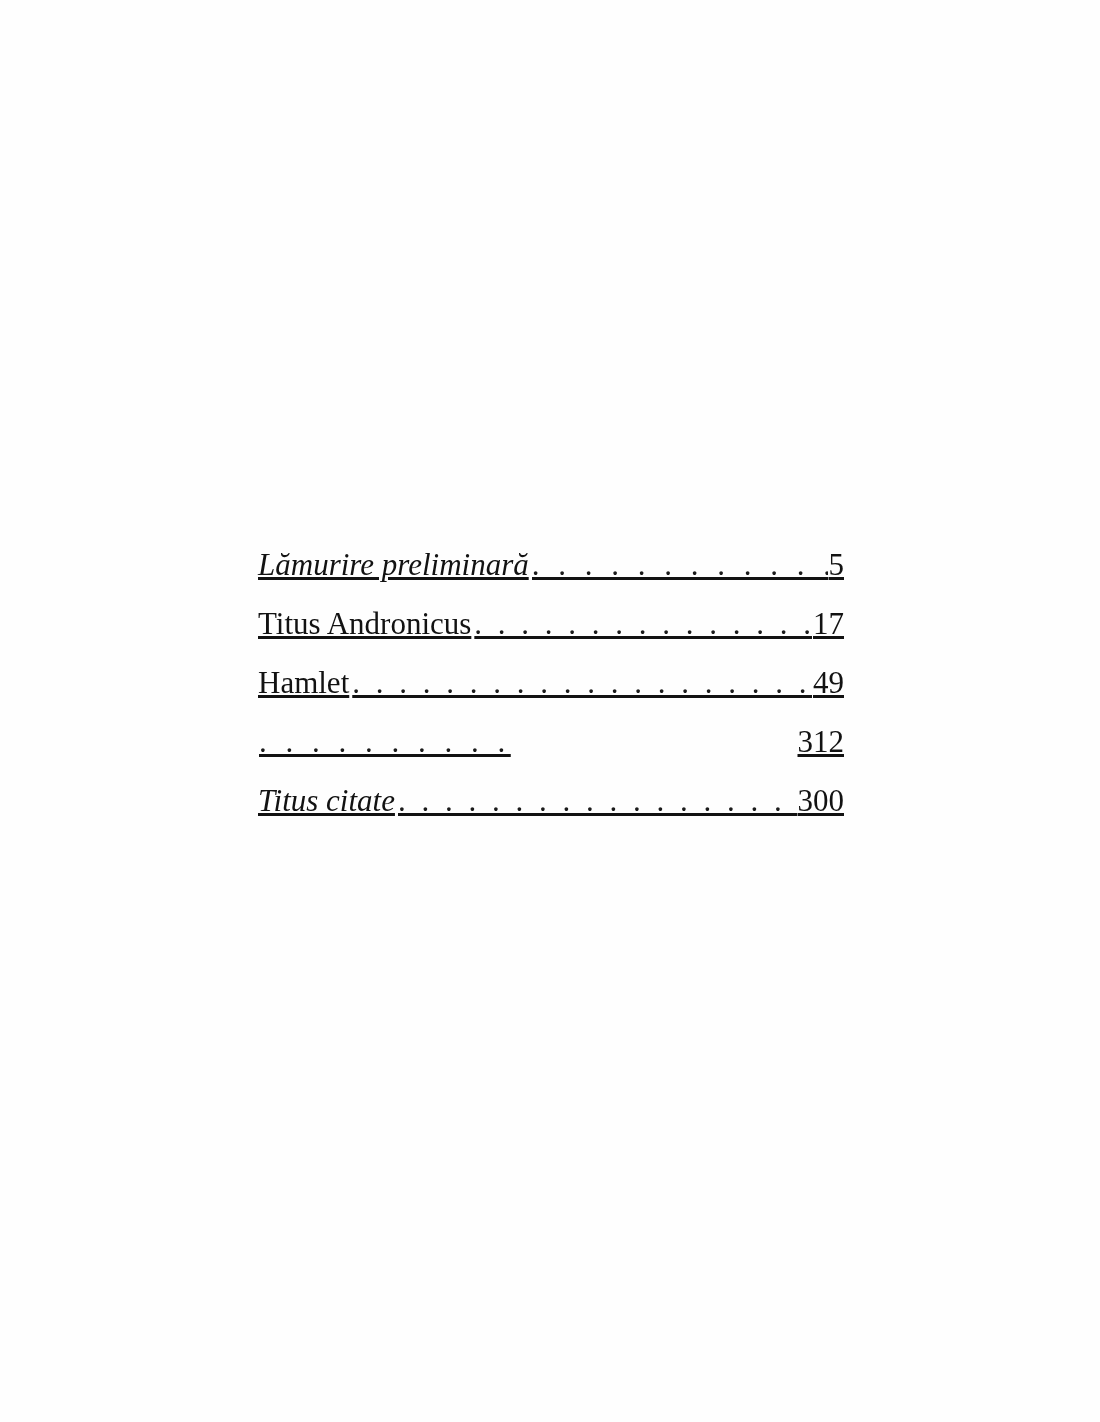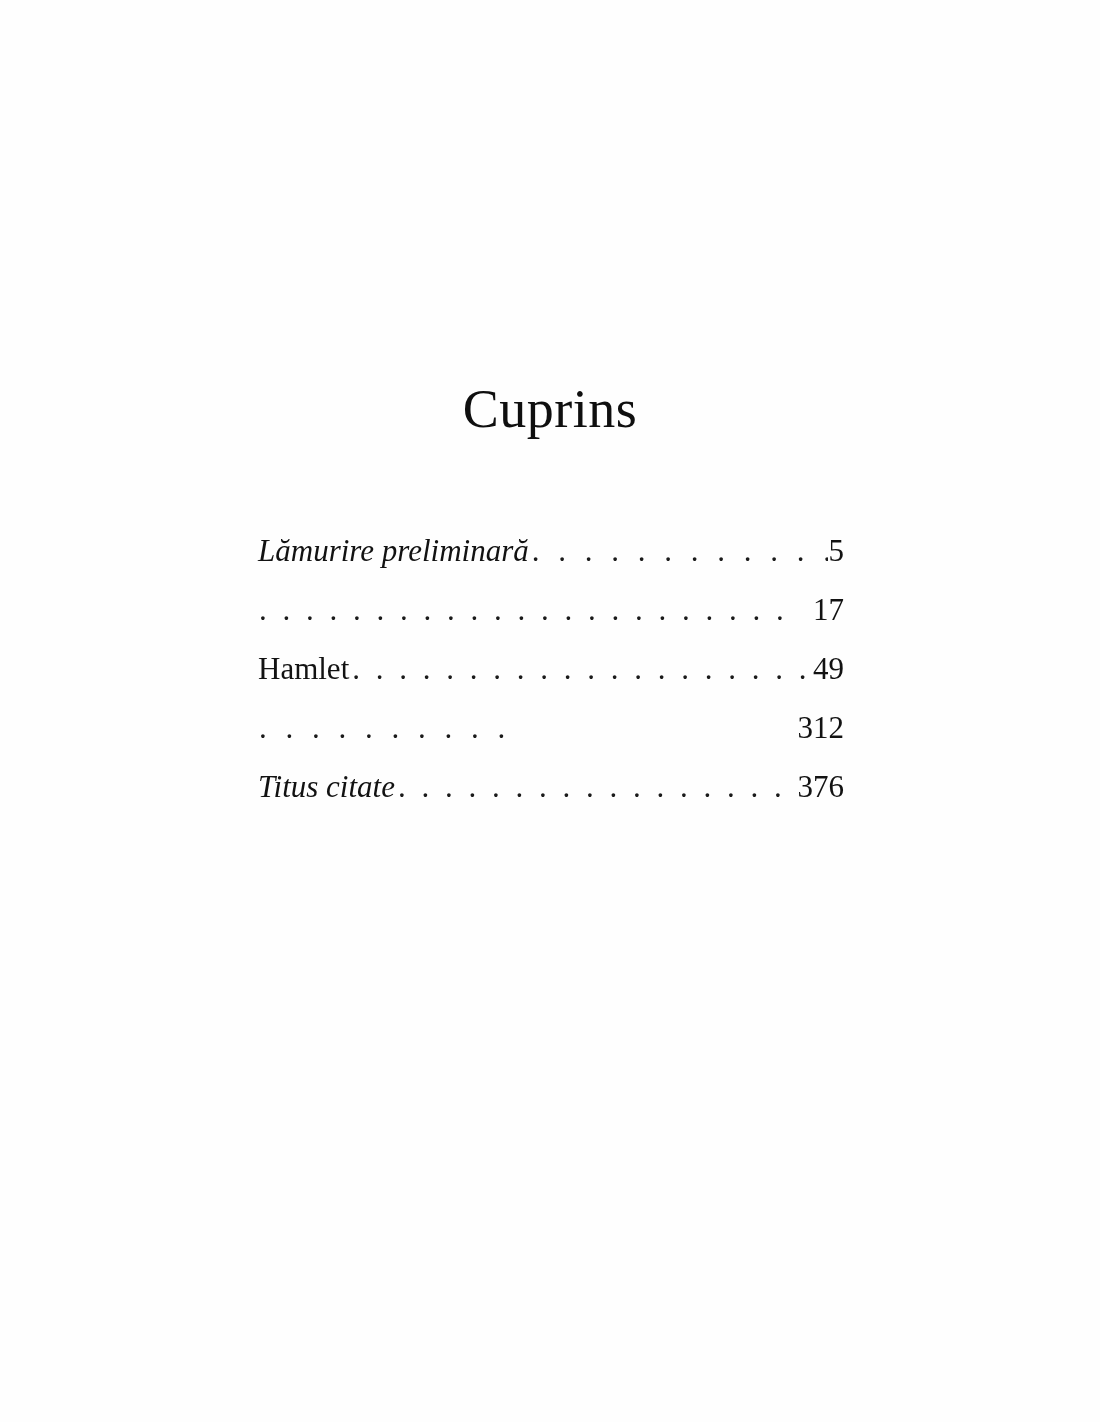--- a/index.html
+++ b/index.html
@@ -32,26 +32,27 @@
     color: #0f0f0f;
   }
   .toc-list {
     position: absolute;
     top: 535px;
     left: 258px;
     width: 586px;
   }
   .toc-entry {
     display: flex;
-    align-items: flex-start;
+    align-items: center;
     font-size: 31px;
     line-height: 1.0;
     height: 59px;
     color: #121212;
     white-space: nowrap;
+    text-decoration: underline;
   }
   .toc-entry .label {
     flex: 0 0 auto;
     padding-right: 2px;
   }
   .toc-entry .label.italic {
     font-style: italic;
   }
   .toc-entry .label .roman {
     font-style: normal;
@@ -73,46 +74,46 @@
     text-align: right;
     font-size: 31px;
     color: #121212;
   }
 </style>
 </head>
 <body>
 
 <div class="page">
 
-  <div class="toc-title">Cuprins</div>
 
   <div class="toc-list">
 
     <div class="toc-entry">
       <span class="label italic"><span>Lămurire preliminară</span><span class="roman"></span></span>
       <span class="leader">. . . . . . . . . . . . . . . . .</span>
       <span class="page-num">5</span>
     </div>
 
     <div class="toc-entry">
+      <span class="label"><span>Titus Andronicus</span><span class="roman"></span></span>
       <span class="leader tight">. . . . . . . . . . . . . . . . . . . . . . .</span>
       <span class="page-num">17</span>
     </div>
 
     <div class="toc-entry">
       <span class="label"><span>Hamlet</span><span class="roman"></span></span>
       <span class="leader tight">. . . . . . . . . . . . . . . . . . . . . . . . . . . .</span>
       <span class="page-num">49</span>
     </div>
 
     <div class="toc-entry">
       <span class="leader">. . . . . . . . . .</span>
       <span class="page-num">312</span>
     </div>
 
     <div class="toc-entry">
       <span class="label italic"><span>Titus citate</span><span class="roman"></span></span>
       <span class="leader tight">. . . . . . . . . . . . . . . . . . . . . . . .</span>
-      <span class="page-num">376</span>
+      <span class="page-num">300</span>
     </div>
 
   </div>
 </div>
 
 </body></html>

